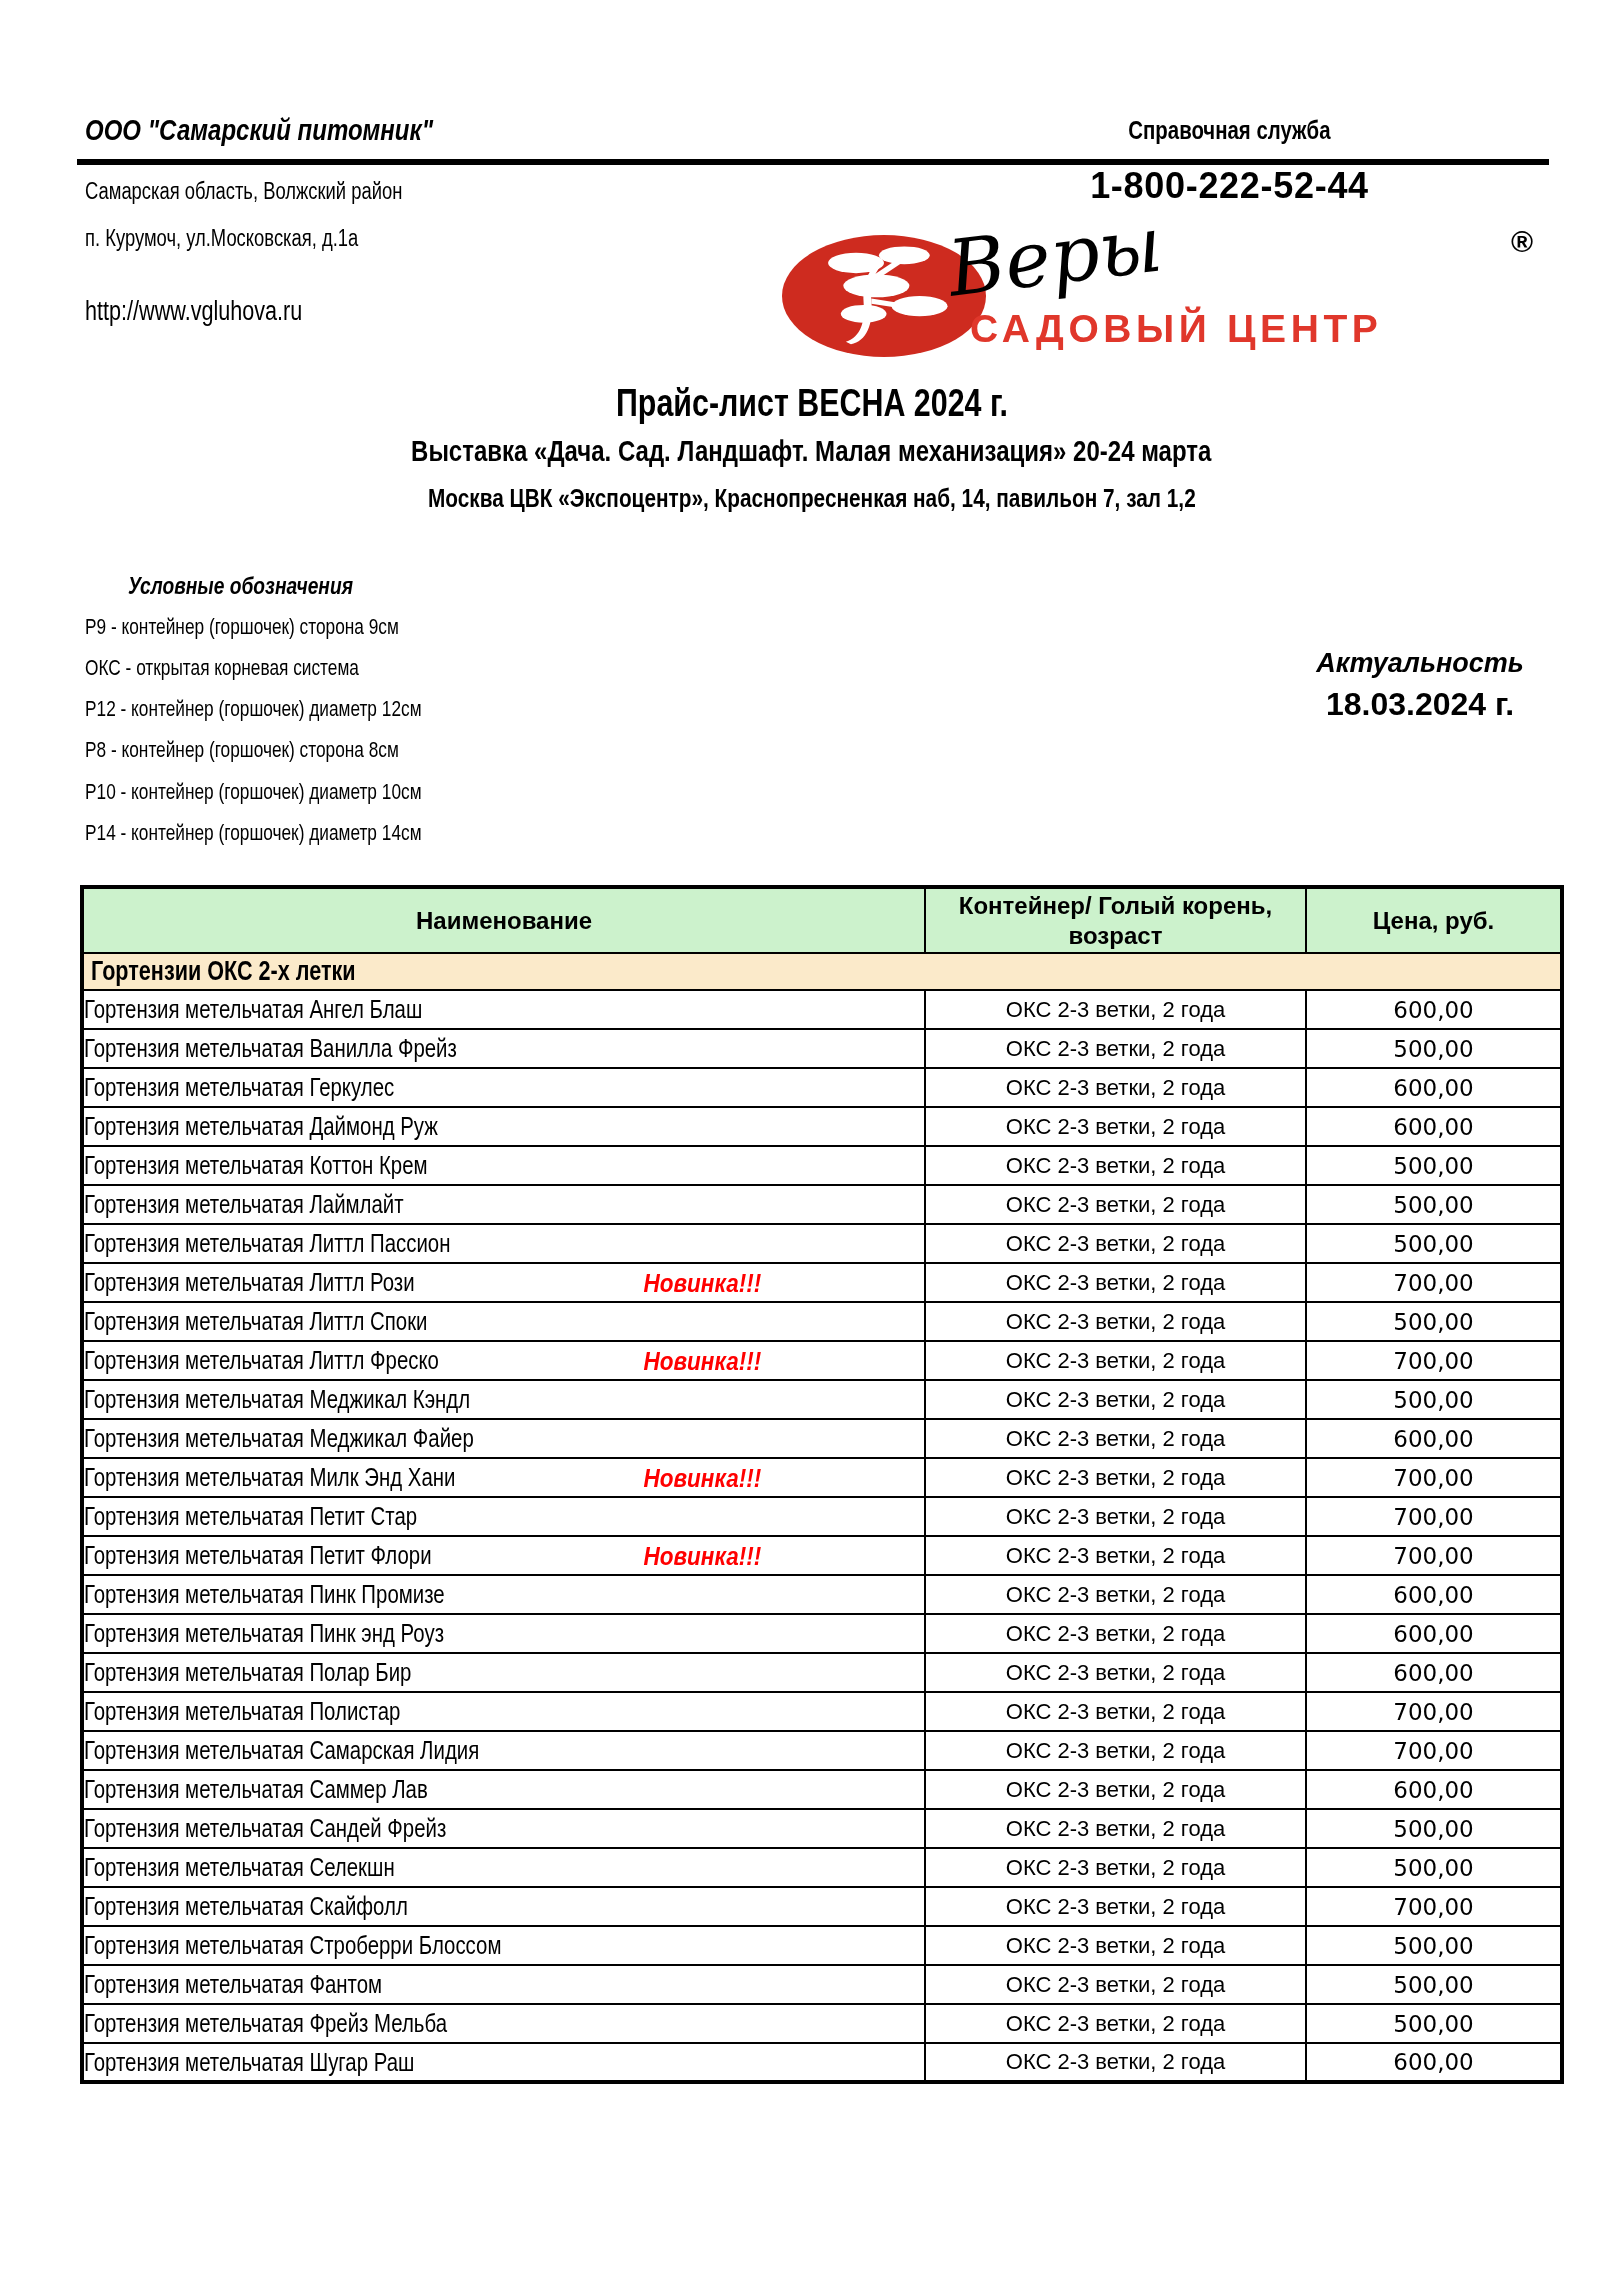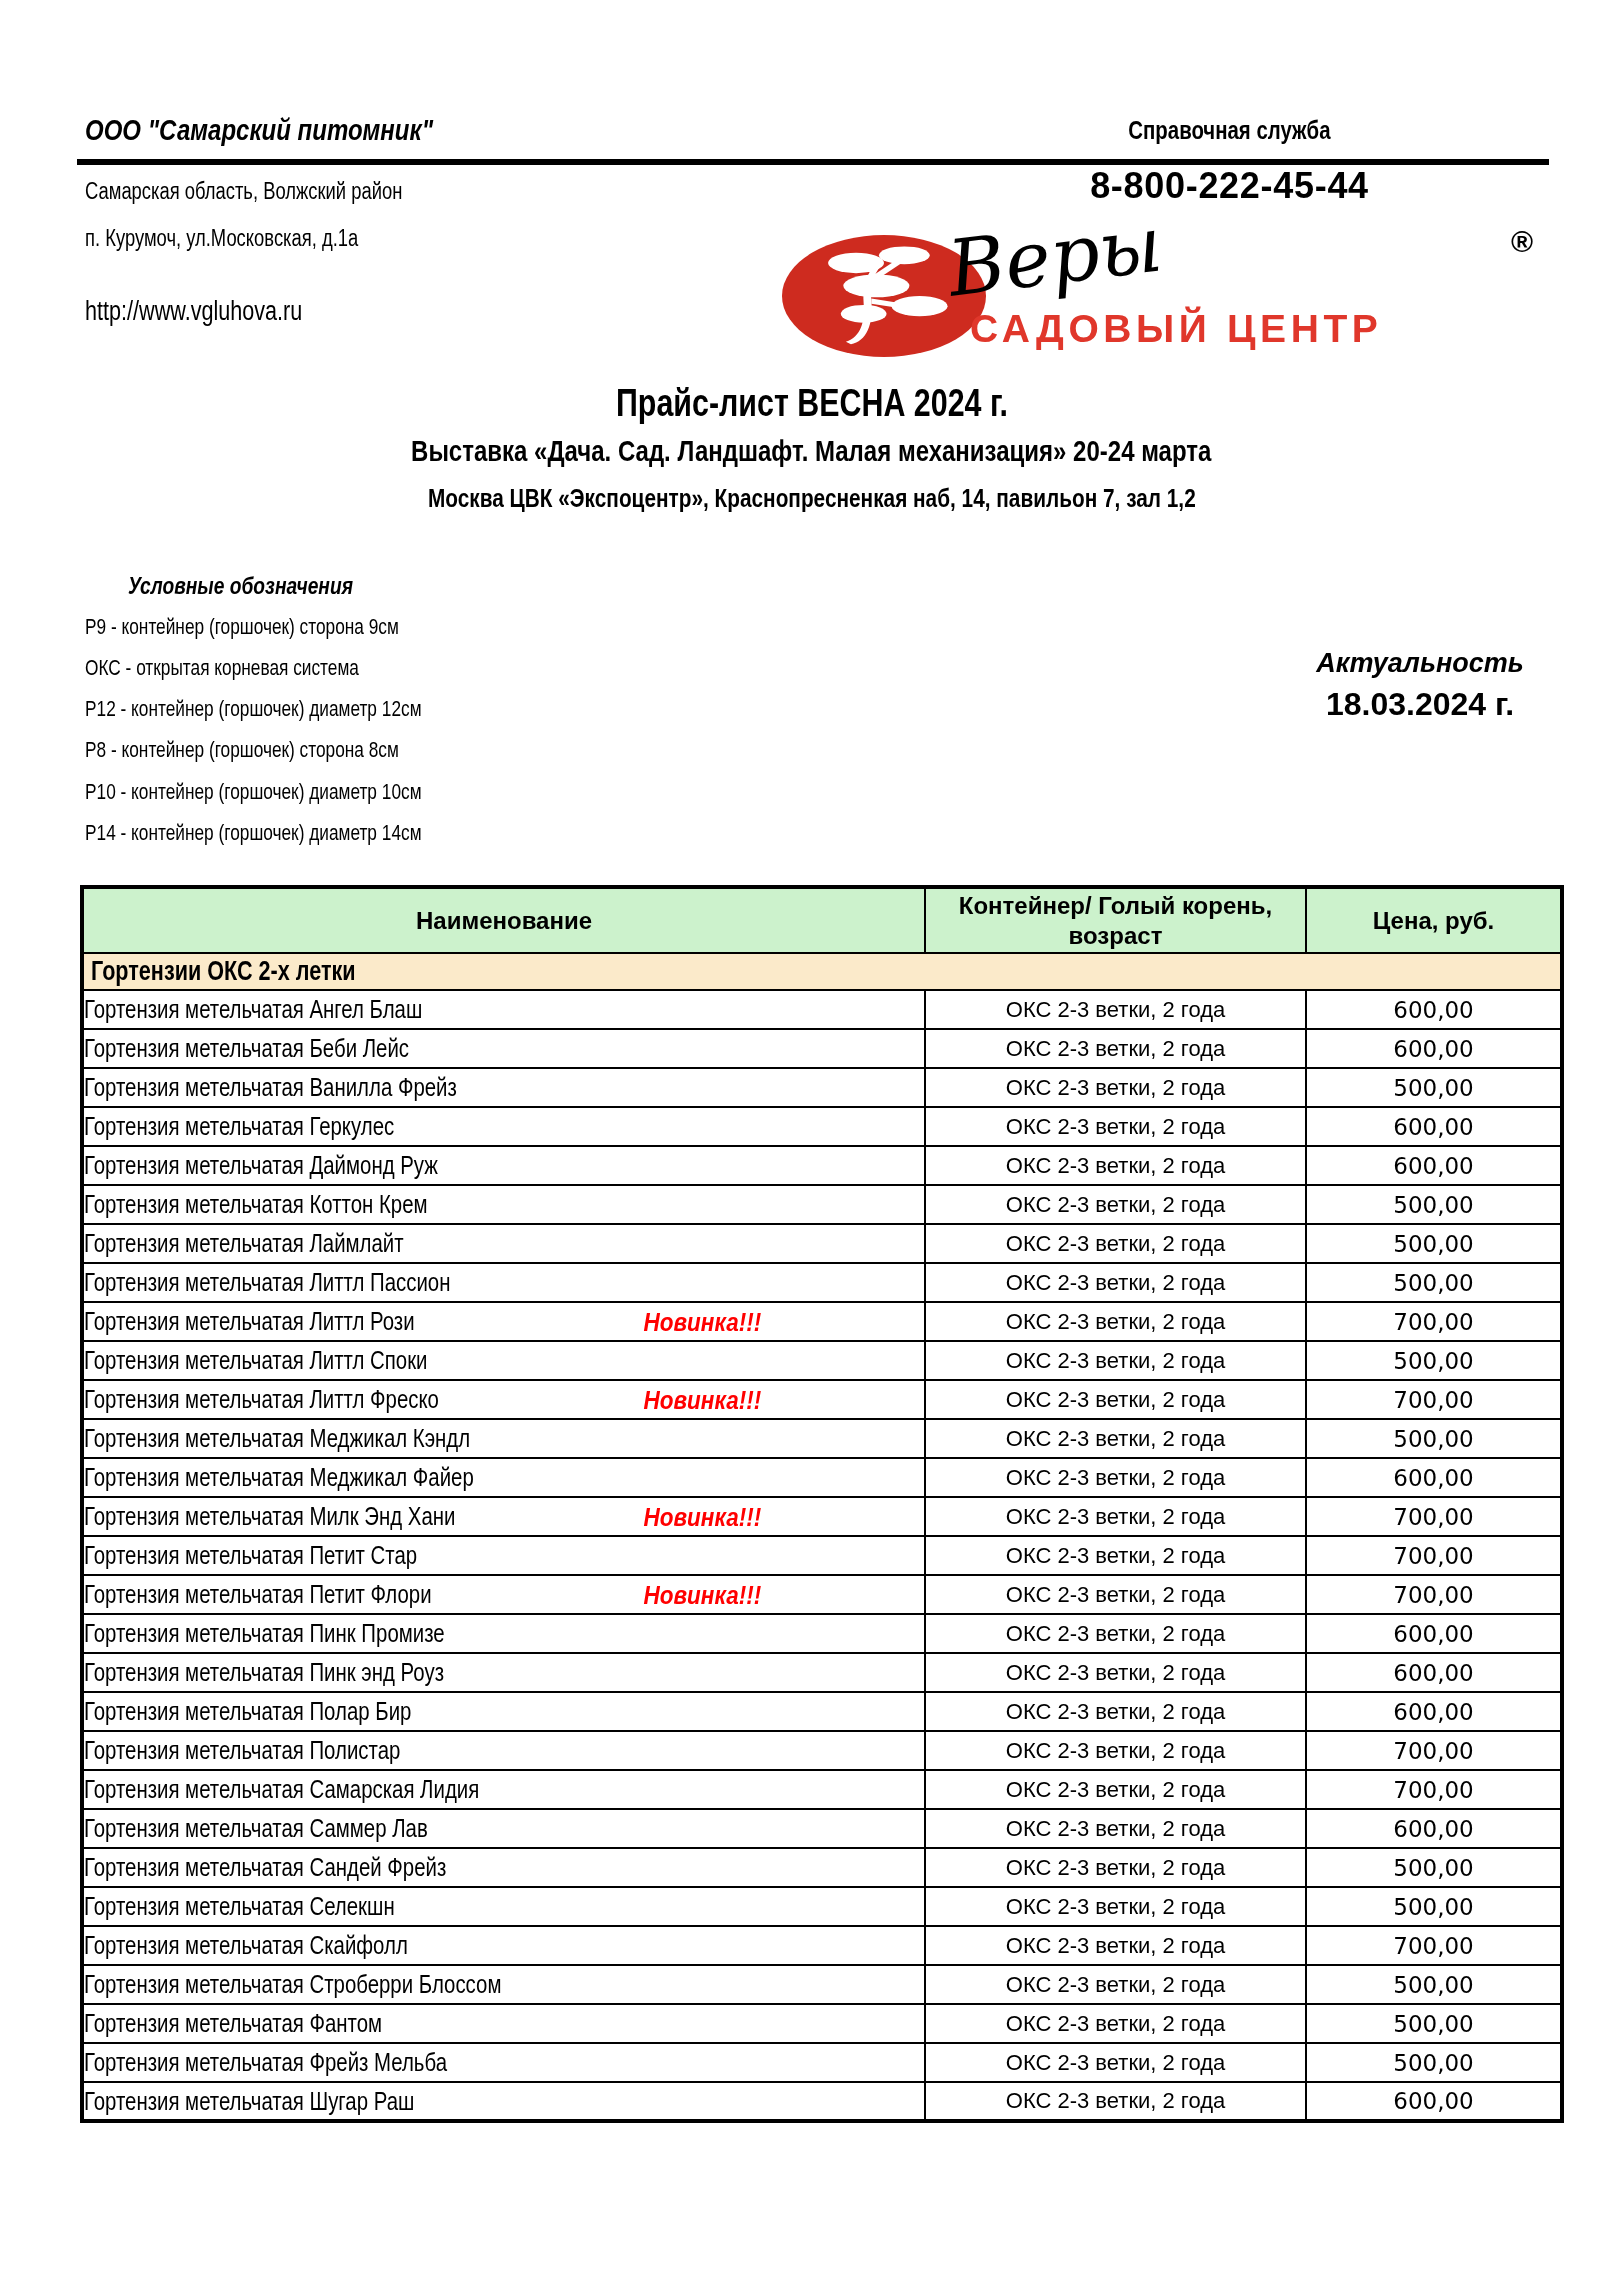--- a/index.html
+++ b/index.html
@@ -91,21 +91,21 @@
     <span class="narrow">п. Курумоч, ул.Московская, д.1а</span>
   </div>
   <div class="abs website">
     <span class="narrow">http://www.vgluhova.ru</span>
   </div>
 
   <div class="abs support">
     <span class="narrow c">Справочная служба</span>
   </div>
   <div class="abs phone">
-    <span>8-800-222-45-44</span>
+    <span>1-800-222-52-44</span>
   </div>
 
   <div class="abs logo">
     <div class="logo-oval">
       <svg viewBox="0 0 160 96" preserveAspectRatio="xMidYMid meet" aria-hidden="true">
         <g fill="#ffffff">
           <ellipse cx="58" cy="22" rx="22" ry="8"></ellipse>
           <ellipse cx="96" cy="16" rx="20" ry="7"></ellipse>
           <ellipse cx="74" cy="40" rx="26" ry="9"></ellipse>
           <ellipse cx="108" cy="56" rx="22" ry="8"></ellipse>
@@ -162,25 +162,20 @@
         <td colspan="3">
           <span class="narrow">Гортензии ОКС 2-х летки</span>
         </td>
       </tr>
     <tr>
       <td class="cell-name"><span class="narrow">Гортензия метельчатая Ангел Блаш</span></td>
       <td class="cell-cont"><span>ОКС 2-3 ветки, 2 года</span></td>
       <td class="cell-price"><span>600,00</span></td>
     </tr>
         <tr>
-      <td class="cell-name"><span class="narrow">Гортензия метельчатая Беби Лейс</span></td>
-      <td class="cell-cont"><span>ОКС 2-3 ветки, 2 года</span></td>
-      <td class="cell-price"><span>600,00</span></td>
-    </tr>
-        <tr>
       <td class="cell-name"><span class="narrow">Гортензия метельчатая Ванилла Фрейз</span></td>
       <td class="cell-cont"><span>ОКС 2-3 ветки, 2 года</span></td>
       <td class="cell-price"><span>500,00</span></td>
     </tr>
         <tr>
       <td class="cell-name"><span class="narrow">Гортензия метельчатая Геркулес</span></td>
       <td class="cell-cont"><span>ОКС 2-3 ветки, 2 года</span></td>
       <td class="cell-price"><span>600,00</span></td>
     </tr>
         <tr>

